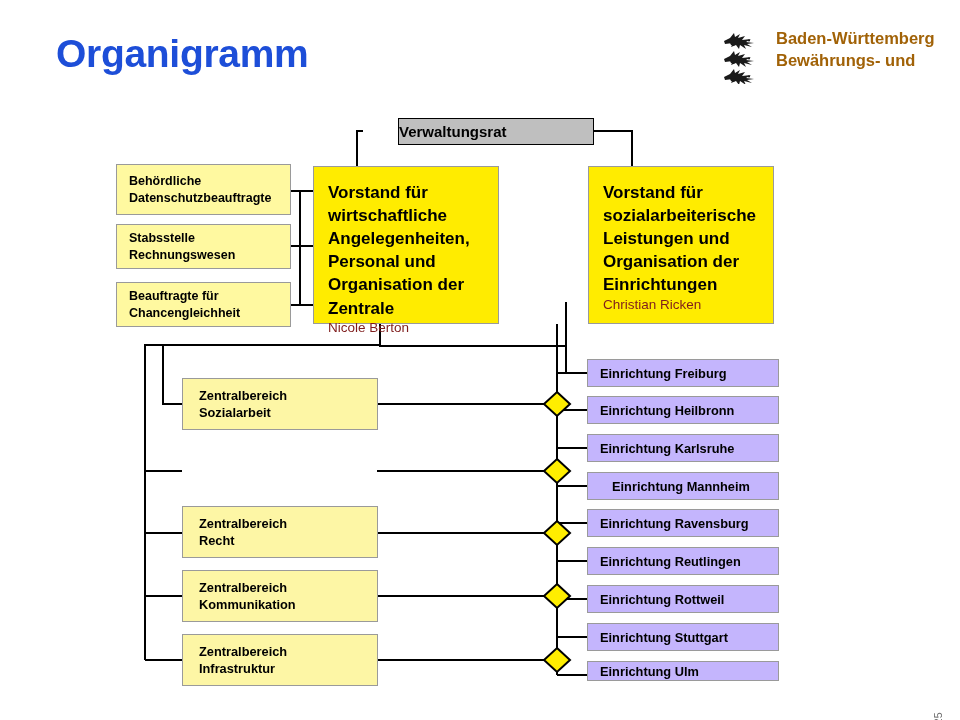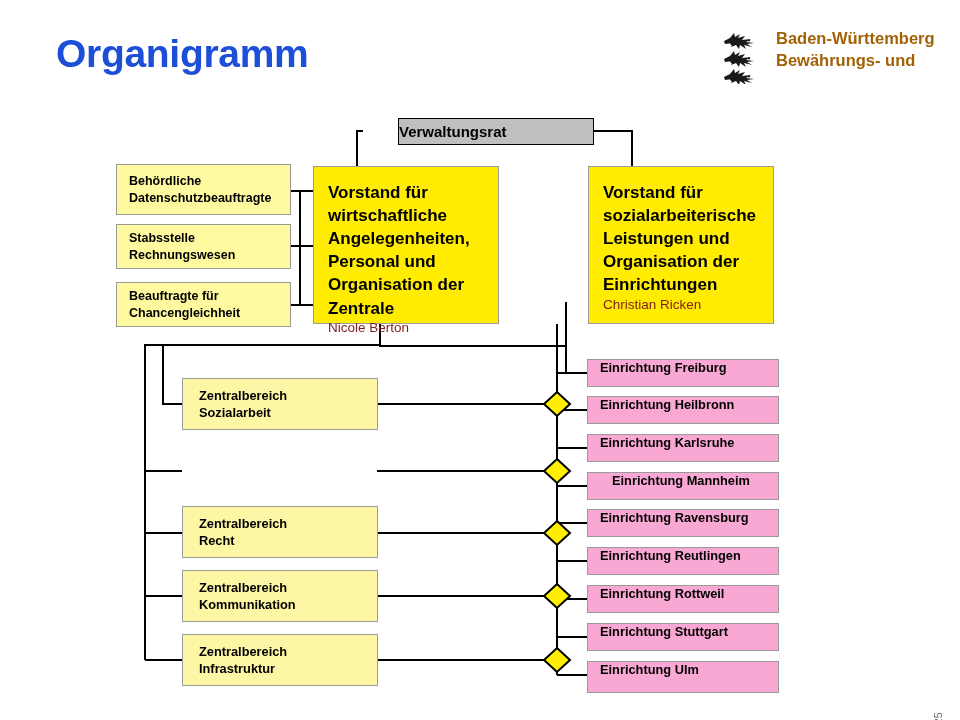--- a/index.html
+++ b/index.html
@@ -115,26 +115,26 @@
     background: #fdf6a5;
     border: 1px solid #9a9a9a;
     padding: 0 8px 0 16px;
     font-size: 12.8px;
     font-weight: bold;
     line-height: 1.35;
     white-space: pre-line;
   }
 
   .node-facility {
-    background: #f9a8d4;
+    background: #c4b5fd;
     border: 1px solid #9a9a9a;
     padding: 0 8px 0 12px;
     font-size: 12.8px;
     font-weight: bold;
-    justify-content: flex-start;
+    justify-content: center;
   }
 
   
   #date-stamp {
     position: absolute;
     right: 6px;
     bottom: 8px;
     transform-origin: right bottom;
     transform: rotate(-90deg) translate(0, -10px);
     font-size: 10.5px;
@@ -303,19 +303,19 @@
   </div>
   <div class="node node-facility" style="left:587px; top:547px; width:192px; height:28px;">
     <span>Einrichtung Reutlingen</span>
   </div>
   <div class="node node-facility" style="left:587px; top:585px; width:192px; height:28px;">
     <span>Einrichtung Rottweil</span>
   </div>
   <div class="node node-facility" style="left:587px; top:623px; width:192px; height:28px;">
     <span>Einrichtung Stuttgart</span>
   </div>
-  <div class="node node-facility" style="left:587px; top:661px; width:192px; height:32px;">
+  <div class="node node-facility" style="left:587px; top:661px; width:192px; height:20px;">
     <span>Einrichtung Ulm</span>
   </div>
 
   <div id="date-stamp">Stand: 01.2025</div>
 
 </div>
 
 </body></html>

